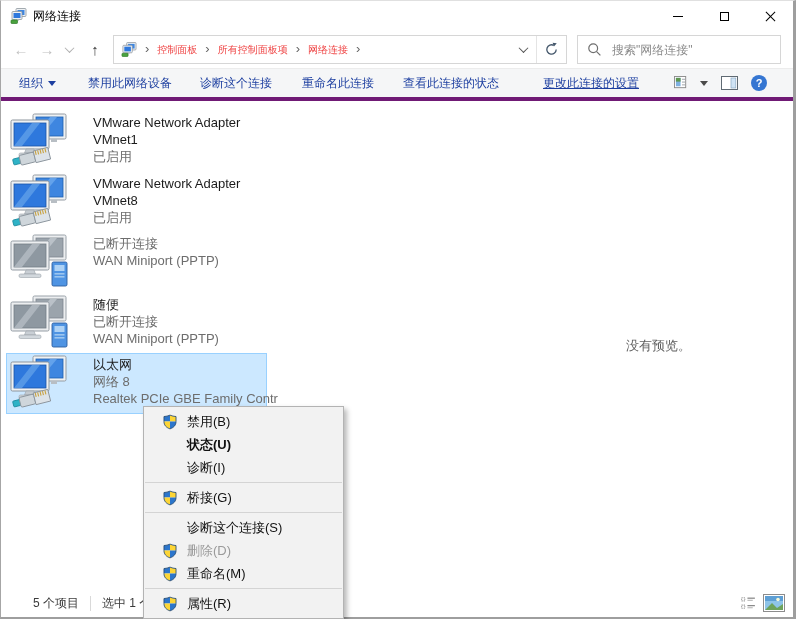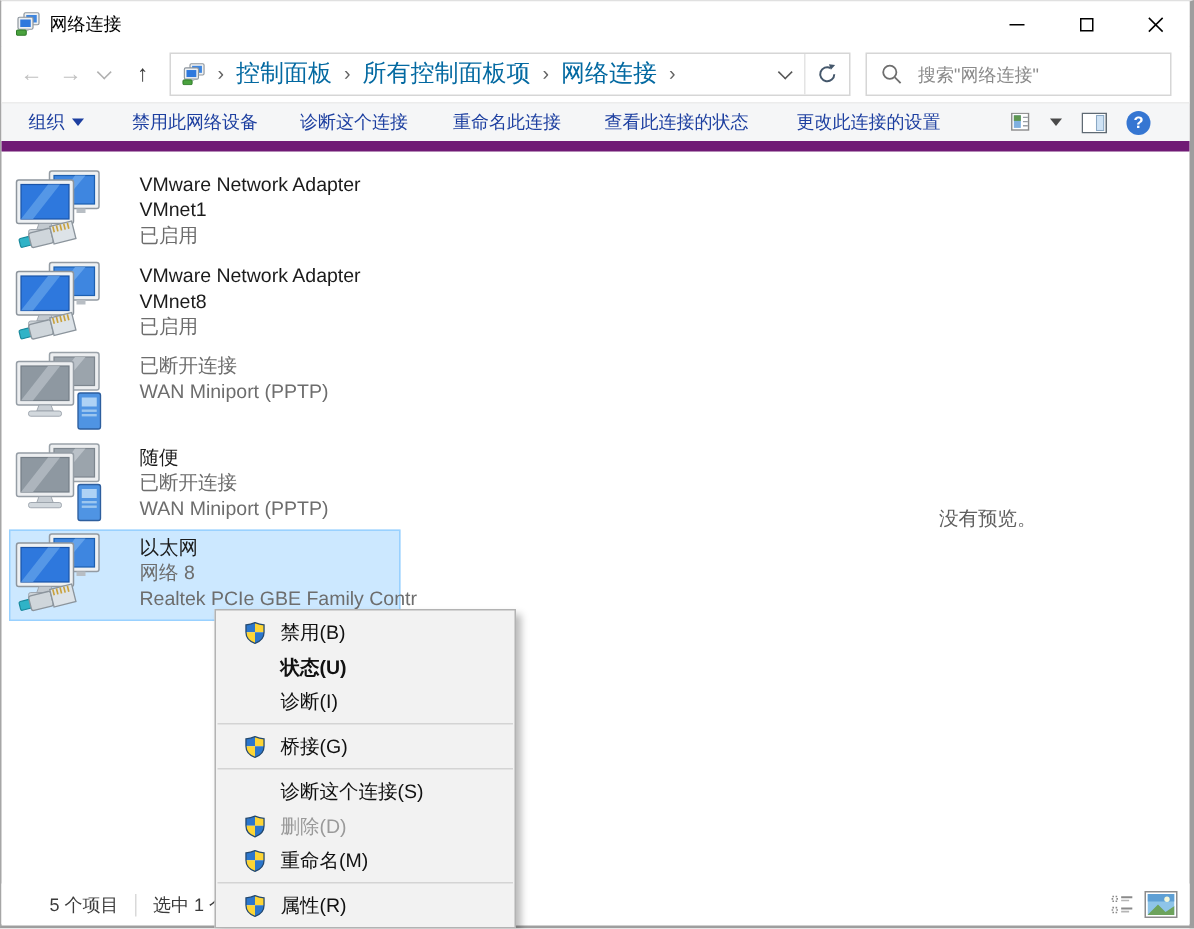--- a/index.html
+++ b/index.html
@@ -34,44 +34,44 @@
   .nav-drop  { left:58px; width:20px; }
   .nav-up    { left:80px; width:28px; color:#3b3b3b; }
   .chev-down { width:7px; height:7px; border-right:1px solid #b0b0b0; border-bottom:1px solid #b0b0b0; transform:rotate(45deg) translate(-1px,-1px); }
   .chev-down.dark { border-color:#555; }
   .addressbox {
     position:absolute; left:112px; top:4px; width:454px; height:29px;
     border:1px solid #d6d6d6; background:#fff; display:flex; align-items:center;
   }
   .addressbox .loc-icon { width:16px; height:15px; margin-left:7px; flex:none; }
   .crumb-sep { color:#636363; font-size:13px; margin:0 8px; line-height:1; padding-bottom:2px; }
-  .crumb { font-size:16px; color:#0369a1; white-space:nowrap; }
+  .crumb { font-size:10px; color:#ef4444; white-space:nowrap; }
   .addr-right { margin-left:auto; display:flex; align-items:center; height:100%; }
   .addr-dropbtn { width:26px; height:100%; display:flex; align-items:center; justify-content:center; }
   .addr-refresh { width:30px; height:100%; display:flex; align-items:center; justify-content:center; border-left:1px solid #e4e4e4; }
   .searchbox {
     position:absolute; left:576px; top:4px; width:204px; height:29px;
     border:1px solid #d6d6d6; background:#fff; display:flex; align-items:center;
   }
   .searchbox svg { margin-left:9px; flex:none; }
   .searchbox input {
     border:none; outline:none; background:transparent; font-size:12px;
     font-family:inherit; margin-left:8px; width:150px; color:#222;
   }
   .searchbox input::placeholder { color:#8a8a8a; opacity:1; }
   
   .toolbar {
     position:absolute; left:0; top:67px; right:0; height:33px;
-    background:#f5f6f7; border-top:1px solid #ececec; border-bottom:7px solid #701a75;
+    background:#f5f6f7; border-top:1px solid #ececec; border-bottom:4px solid #701a75;
     display:flex; align-items:center; padding:0 26px 0 18px;
     color:var(--toolbar-text,#1d3fa0); font-size:12px; white-space:nowrap;
   }
   .tb-cmd { cursor:default; }
   .tb-caret { display:inline-block; width:0; height:0; border-left:4px solid transparent; border-right:4px solid transparent; border-top:5px solid var(--toolbar-text,#1d3fa0); margin-left:5px; vertical-align:middle; }
-  .tb-sp1{margin-left:32px;} .tb-sp2{margin-left:28px;} .tb-sp3{margin-left:30px;} .tb-sp4{margin-left:29px;} .tb-sp5{margin-left:32px;}
+  .tb-sp1{margin-left:32px;} .tb-sp2{margin-left:28px;} .tb-sp3{margin-left:30px;} .tb-sp4{margin-left:29px;} .tb-sp5{margin-left:44px;text-decoration:underline;}
   .tb-right { margin-left:auto; display:flex; align-items:center; gap:13px; }
   .tb-views { display:flex; align-items:center; gap:6px; }
   .help-btn { width:16px; height:16px; border-radius:50%; background:#3576d2; color:#fff; font-size:11px; font-weight:bold; display:flex; align-items:center; justify-content:center; }
   
   .listpane { position:absolute; left:0; top:110px; width:420px; }
   .adapter { display:flex; height:60.5px; margin-left:5px; width:261px; padding-left:3px; border:1px solid transparent;gap:15px; }
   .adapter.selected { background:var(--selection-bg,#cce8ff); border-color:var(--selection-border,#99d1ff); }
   .adapter .ic { width:64px; height:54px; flex:none; margin-top:1px; }
   .adapter .txt { margin-left:4px; padding-top:2px; font-size:13px; line-height:17.2px; white-space:nowrap; }
   .l-main { color:#1b1b1b; }

